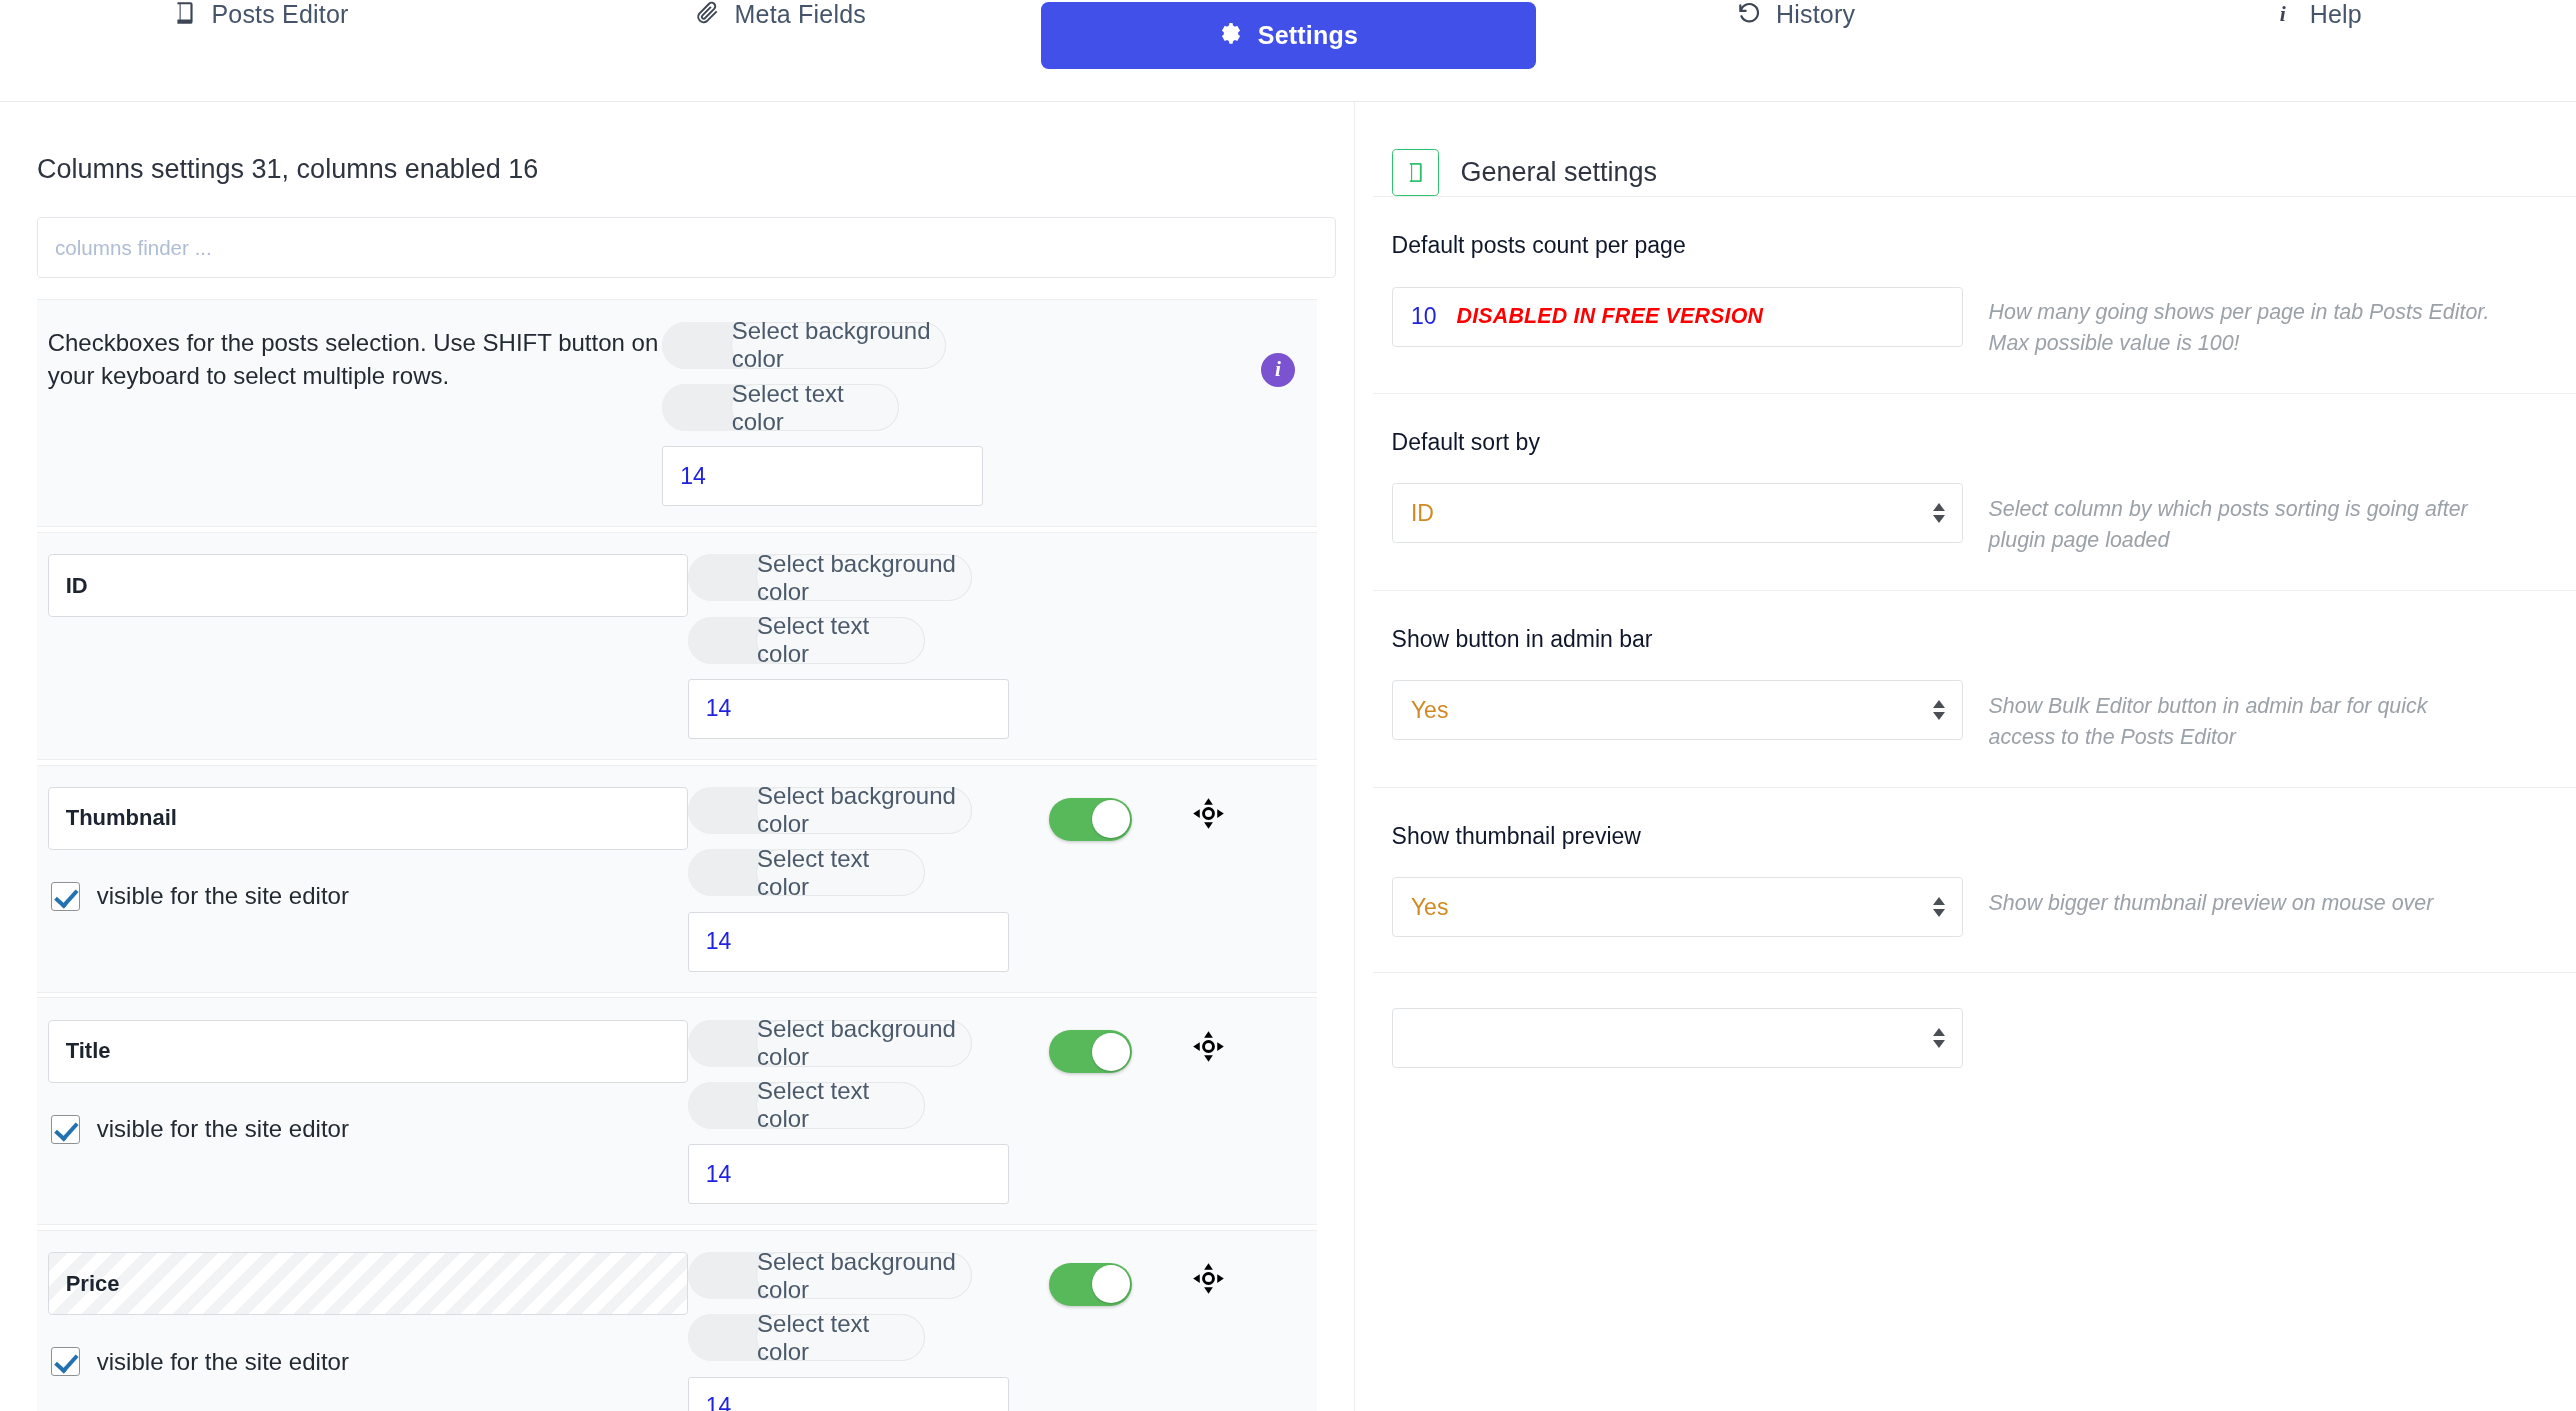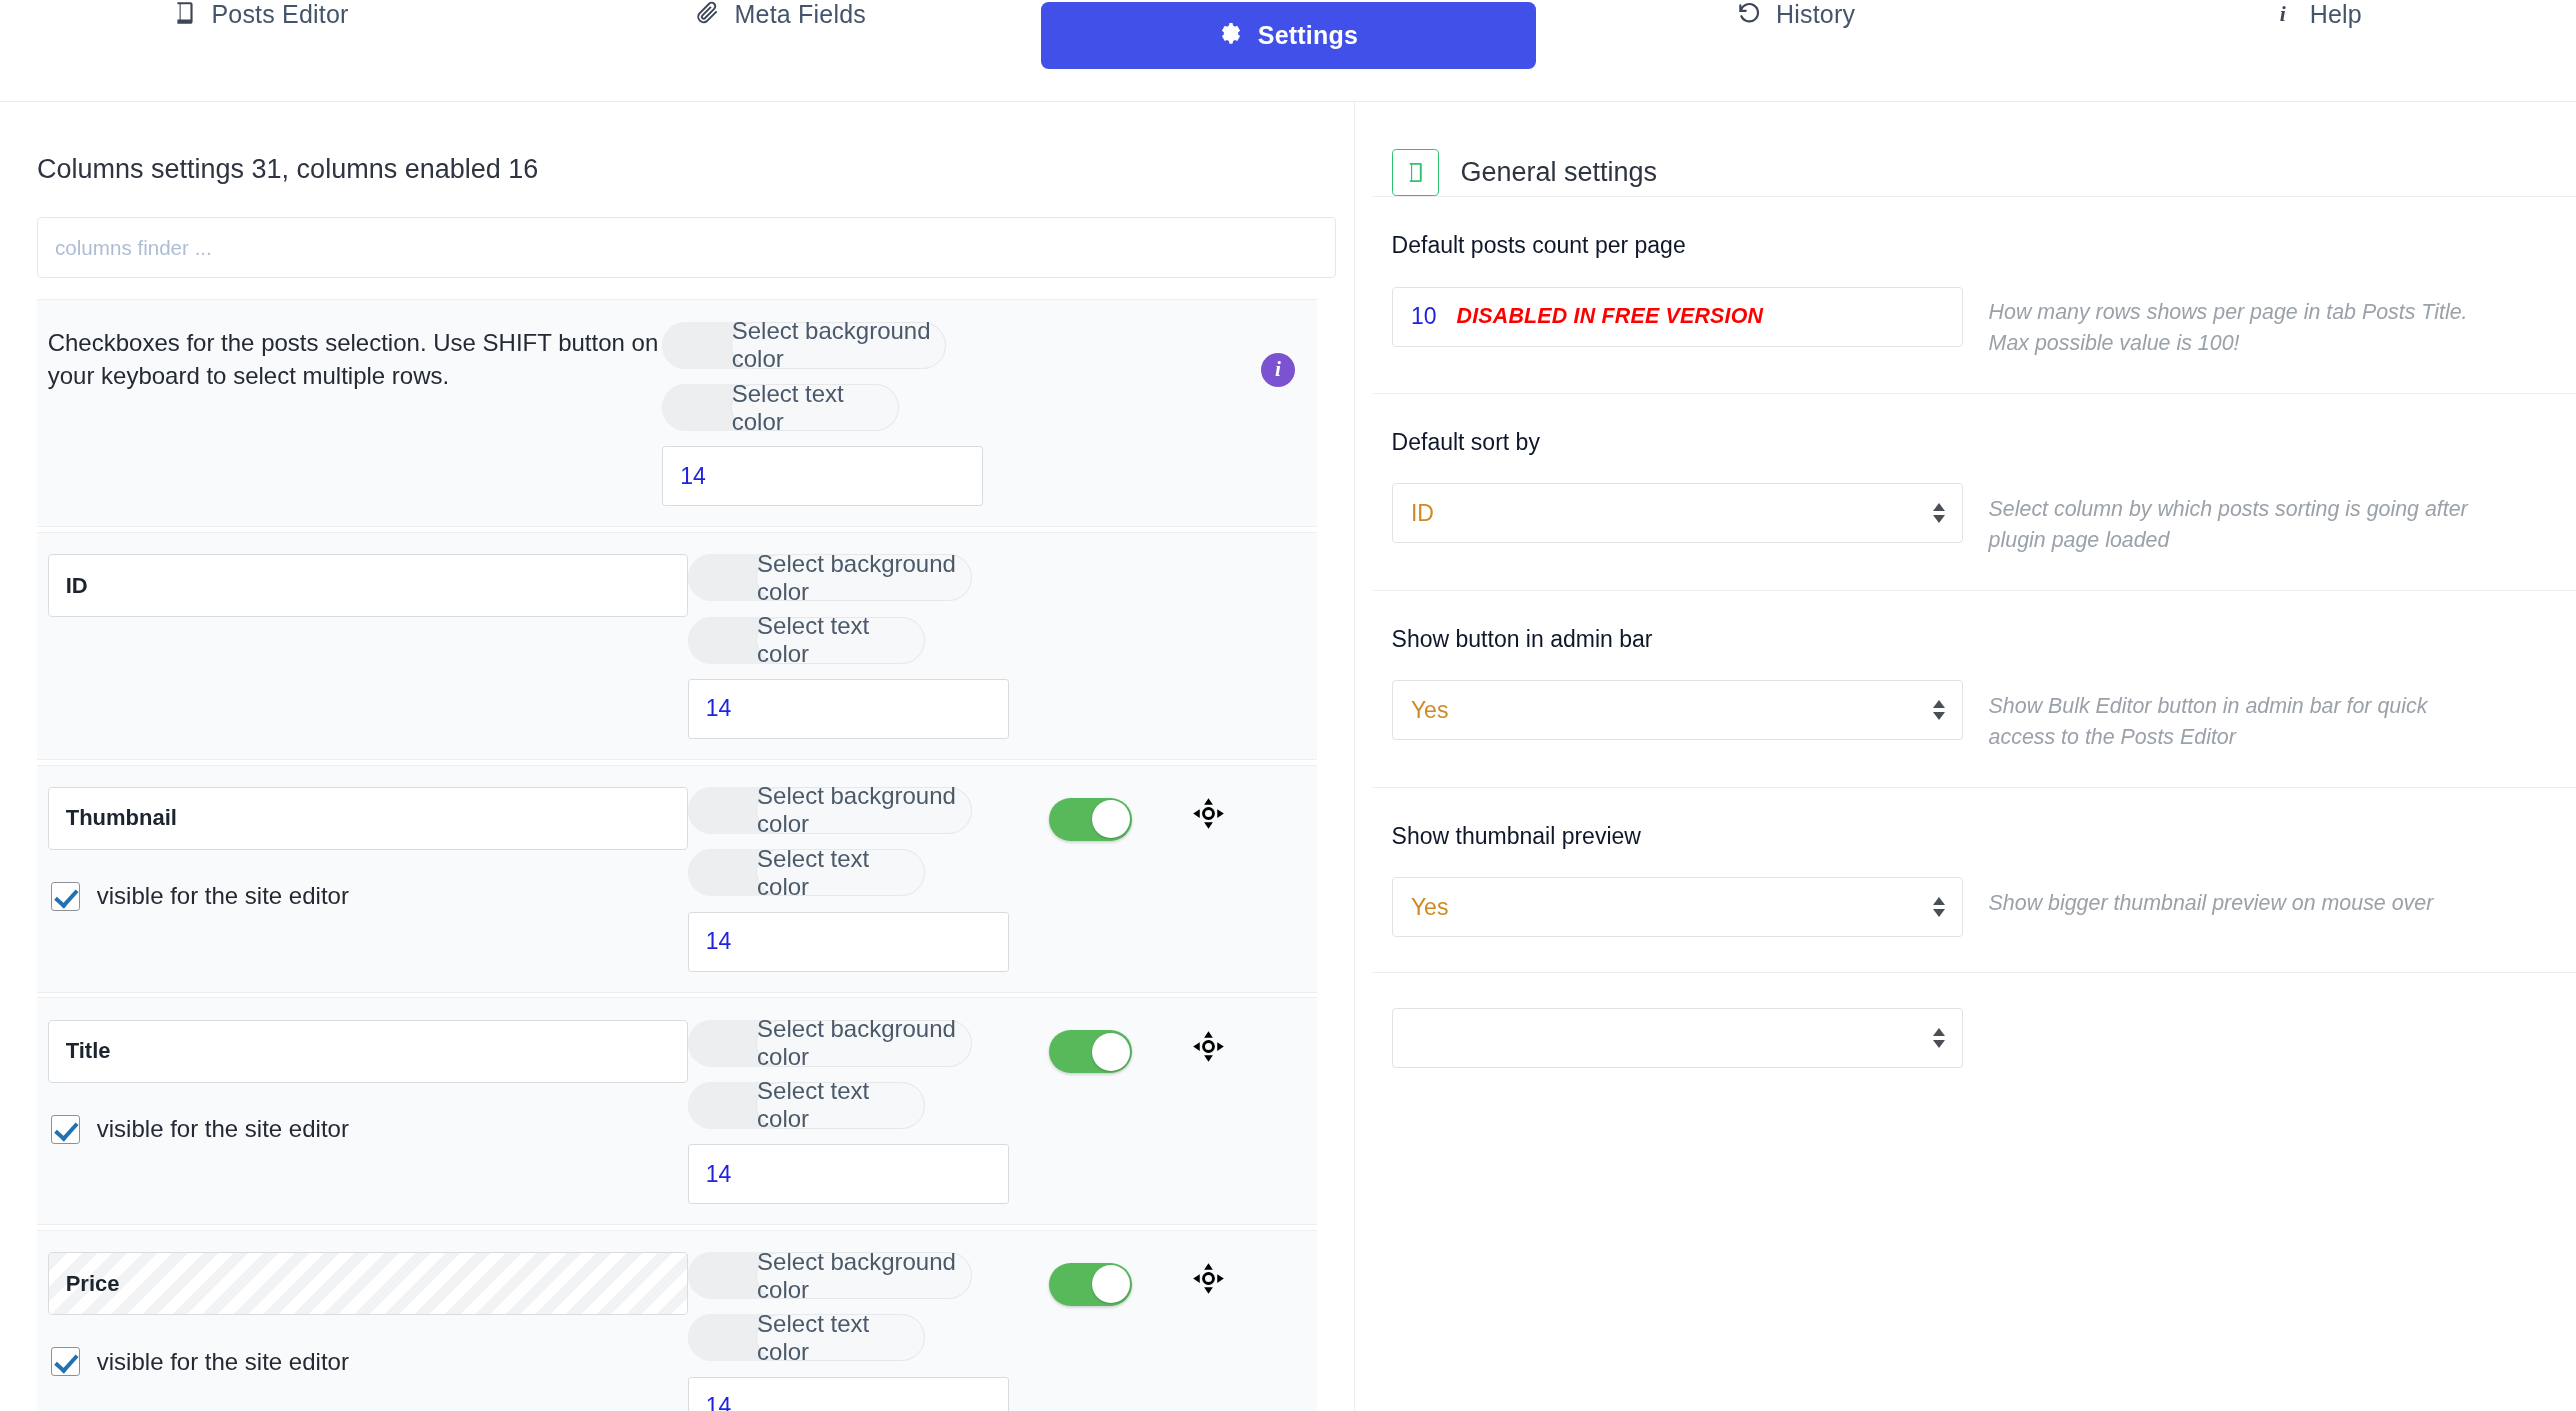--- a/index.html
+++ b/index.html
@@ -536,21 +536,21 @@
       <span class="gs-title">General settings</span>
     </div>
 
     <div class="sect">
       <div class="sect-label">Default posts count per page</div>
       <div class="sect-body">
         <div class="ctrl">
           <span class="val-blue">10</span>
           <span class="disabled-tag">DISABLED IN FREE VERSION</span>
         </div>
-        <div class="hint">How many rows shows per page in tab Posts Title. Max possible value is 100!</div>
+        <div class="hint">How many going shows per page in tab Posts Editor. Max possible value is 100!</div>
       </div>
     </div>
 
     <div class="sect">
       <div class="sect-label">Default sort by</div>
       <div class="sect-body">
         <div class="ctrl">
           <span class="val-amber">ID</span>
           <span class="spinner">
               <i class="up"></i>

